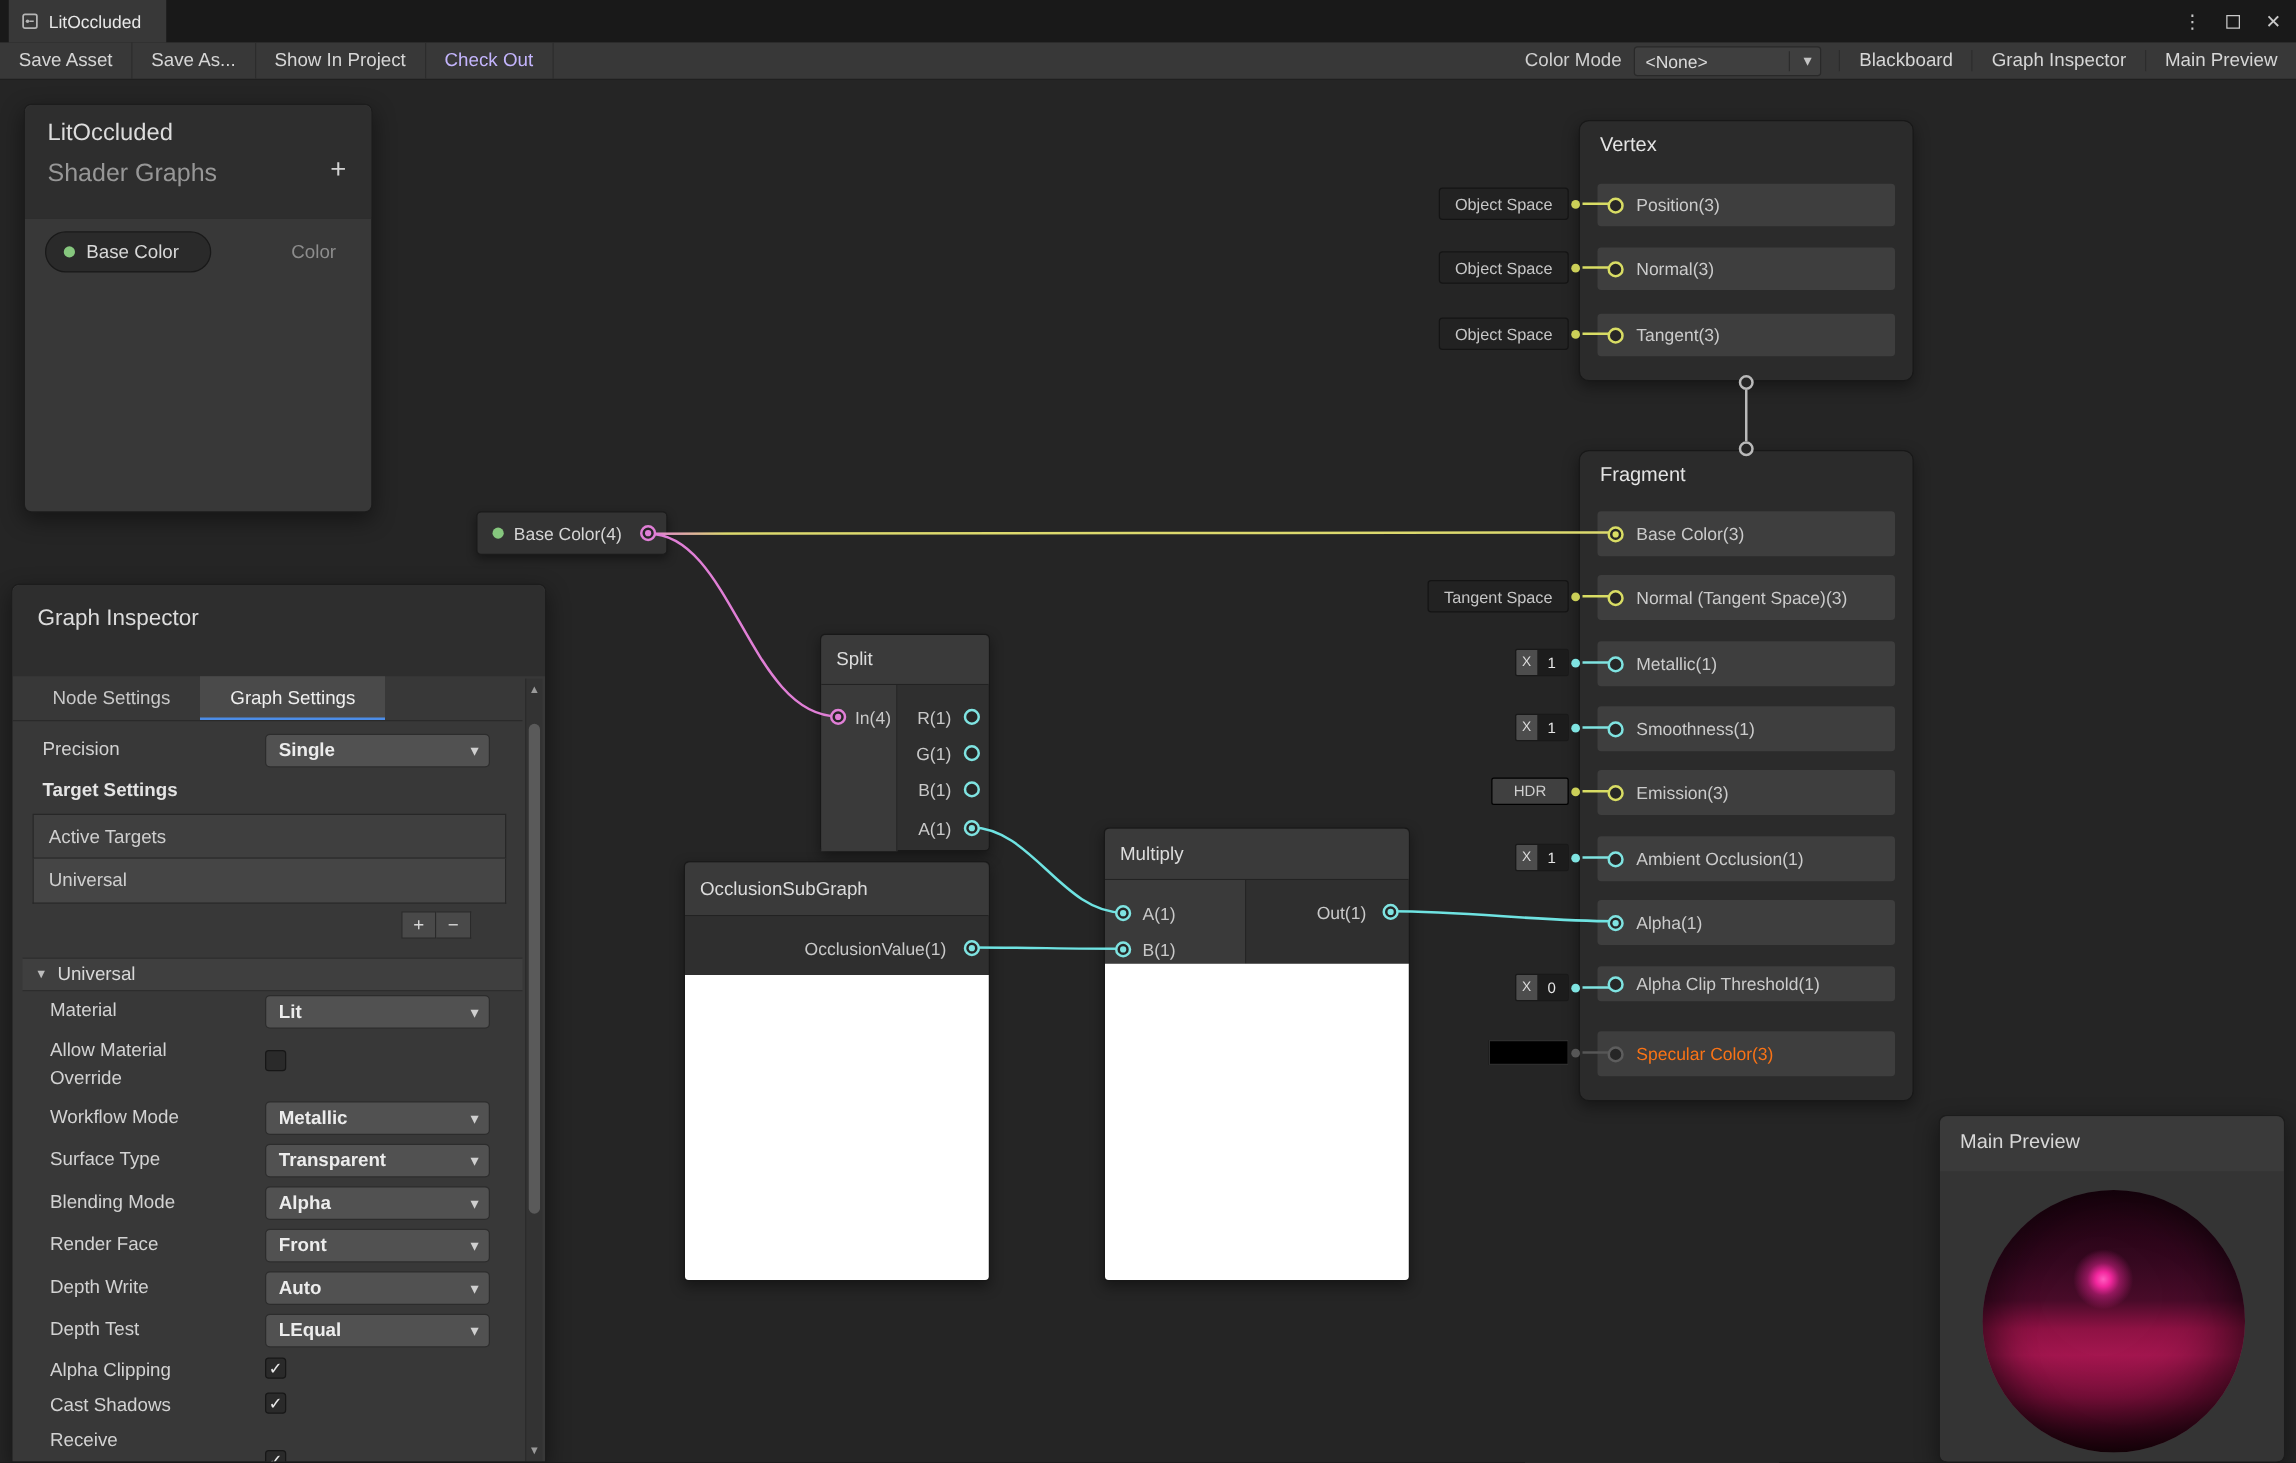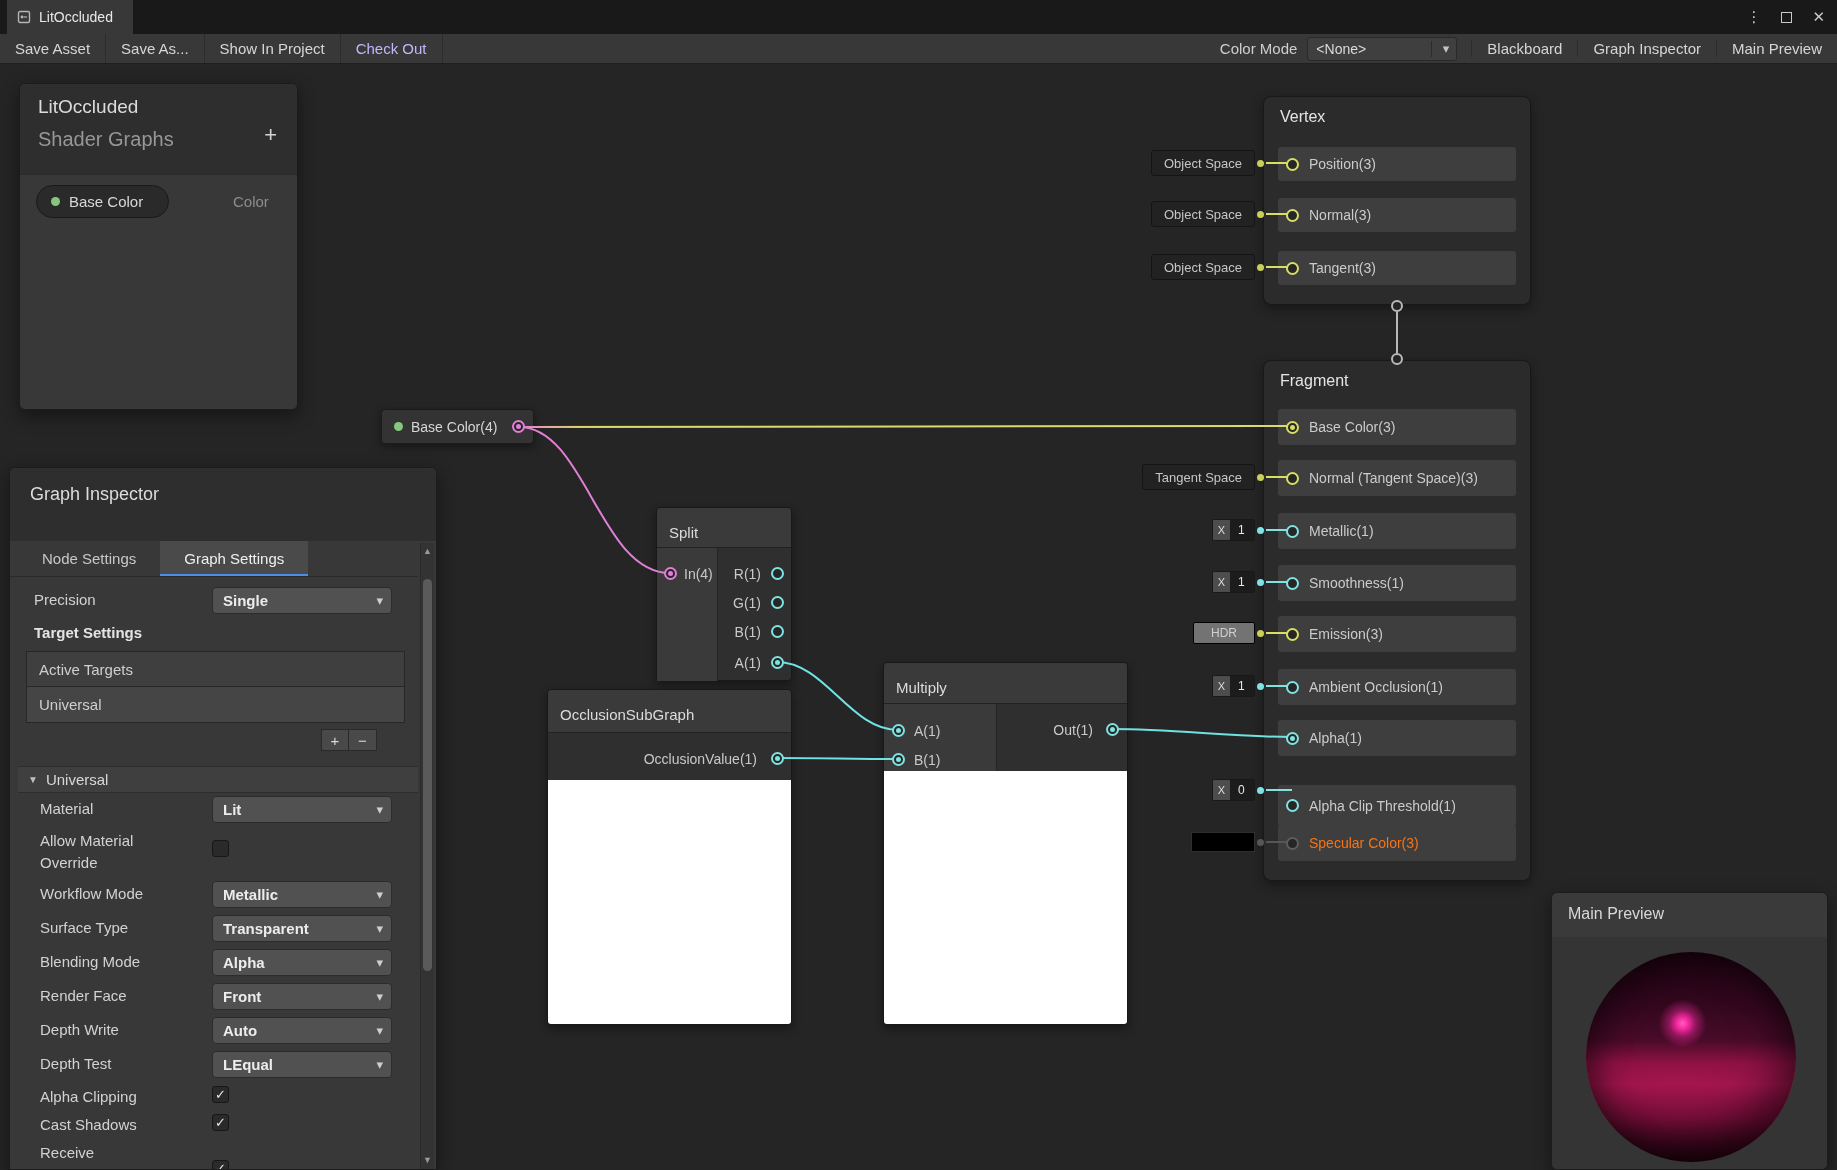--- a/index.html
+++ b/index.html
@@ -40,26 +40,26 @@
   
   .ctl{position:absolute;right:545px;display:flex;align-items:center;z-index:2}
   .spill{height:26px;background:#222;border:1px solid #141414;border-radius:3px;color:#c6c6c6;font-size:13px;display:flex;align-items:center;padding:0 12px;white-space:nowrap}
   .cdot{width:7px;height:7px;border-radius:50%;margin:0 2px;flex:0 0 auto}
   .cline{height:2px;width:26px;flex:0 0 auto}
   .ydot{background:#CBCF58}.cydot{background:#7FE3E1}.gdot{background:#565656}
   .yline{background:#D9DD64}.cyline{background:#7FE3E1}.gline{background:#565656}
   .xfield{display:flex;height:22px;border:1px solid #191919;border-radius:2px;overflow:hidden}
   .xtag{background:#4d4d4d;color:#dddddd;font-size:11px;padding:0 5px;display:flex;align-items:center}
   .xval{background:#1c1c1c;color:#e8e8e8;font-size:12px;padding:0 8px;display:flex;align-items:center;min-width:24px}
-  .hdrbox{width:62px;height:22px;background:#737373;border:1px solid #000;color:#cfcfcf;font-size:12px;display:flex;align-items:center;justify-content:center;border-radius:2px}
+  .hdrbox{width:62px;height:22px;background:#404040;border:1px solid #000;color:#cfcfcf;font-size:12px;display:flex;align-items:center;justify-content:center;border-radius:2px}
   .swatch{width:64px;height:20px;background:#000;border:1px solid #2e2e2e}
 
   
   .snode{position:absolute;background:#2f2f2f;border:1px solid #181818;border-radius:4px;box-shadow:0 4px 10px rgba(0,0,0,.4)}
-  .shead{position:absolute;left:0;right:0;top:0;background:#3a3a3a;border-bottom:1px solid #222;display:flex;align-items:flex-start;padding:16px 12px;font-size:15px;color:#dcdcdc;border-radius:4px 4px 0 0}
+  .shead{position:absolute;left:0;right:0;top:0;background:#3a3a3a;border-bottom:1px solid #222;display:flex;align-items:center;padding:16px 12px;font-size:15px;color:#dcdcdc;border-radius:4px 4px 0 0}
   .leftcol{position:absolute;background:#3a3a3a;border-right:1px solid #242424}
   .snlabel{position:absolute;font-size:14px;color:#c9c9c9;white-space:nowrap}
   .prevwhite{position:absolute;left:0;right:0;bottom:0;background:#ffffff;border-radius:0 0 3px 3px}
 
   
   .prop{position:absolute;display:flex;align-items:center;background:#333;border:1px solid #1b1b1b;border-radius:4px;padding:0 8px 0 12px;gap:8px;box-shadow:0 3px 8px rgba(0,0,0,.4)}
   .pdot{width:9px;height:9px;border-radius:50%;background:#86C77E;flex:0 0 auto}
   .propname{font-size:14px;color:#d6d6d6;white-space:nowrap}
   .prop .port{margin-left:auto}
 
@@ -153,21 +153,21 @@
         <span class="plabel">Emission(3)</span>
       </div>
       <div class="frow" style="top:308px;height:36px">
         <span class="port v1"></span>
         <span class="plabel">Ambient Occlusion(1)</span>
       </div>
       <div class="frow" style="top:359px;height:36px">
         <span class="port v1 f"></span>
         <span class="plabel">Alpha(1)</span>
       </div>
-      <div class="frow" style="top:424px;height:41px">
+      <div class="frow" style="top:412px;height:28px">
         <span class="port v1"></span>
         <span class="plabel">Alpha Clip Threshold(1)</span>
       </div>
       <div class="frow dis" style="top:464px;height:36px">
         <span class="port vdis"></span>
         <span class="plabel">Specular Color(3)</span>
       </div>
     </div>
 
     <div class="prop" style="left:381px;top:409px;width:153px;height:35px">

